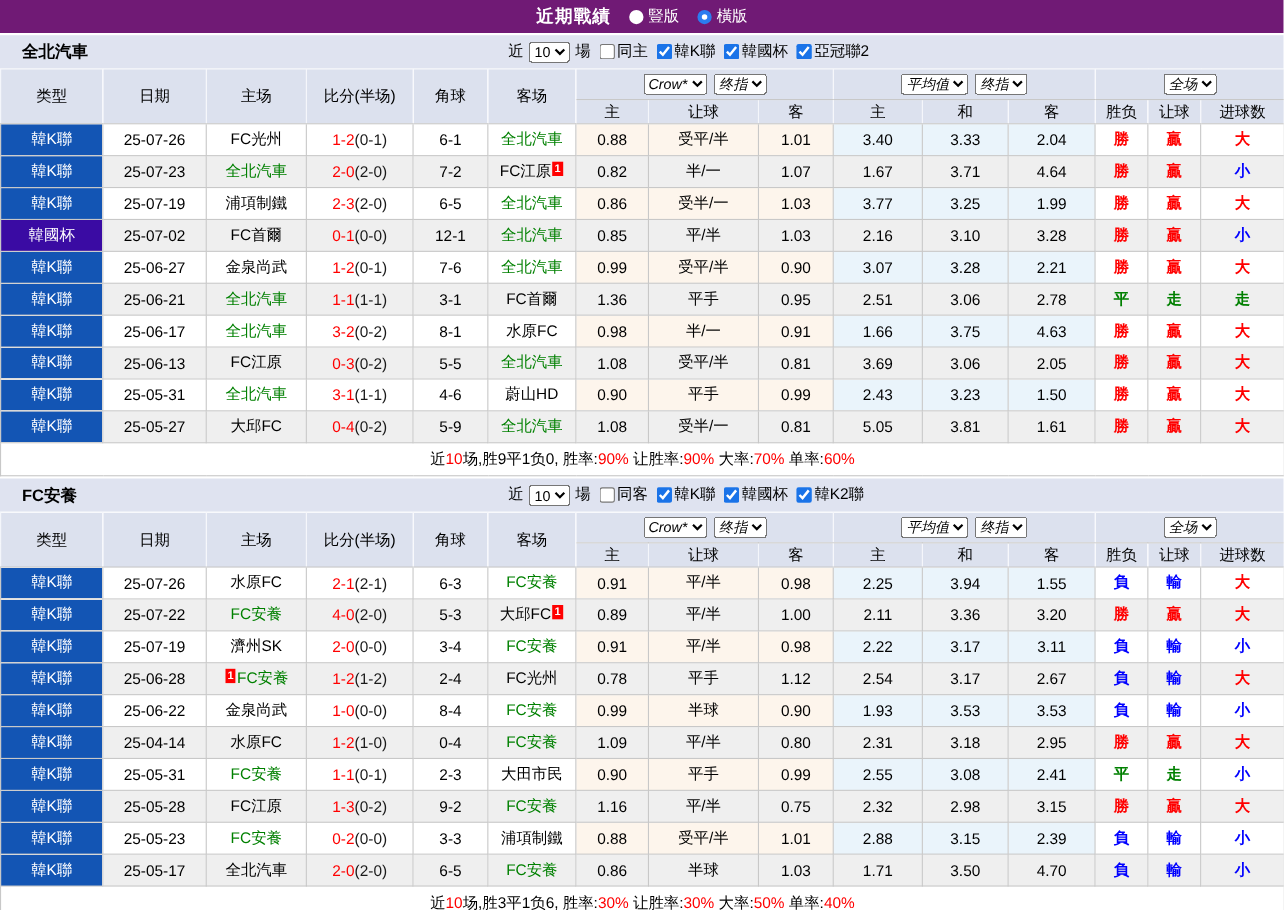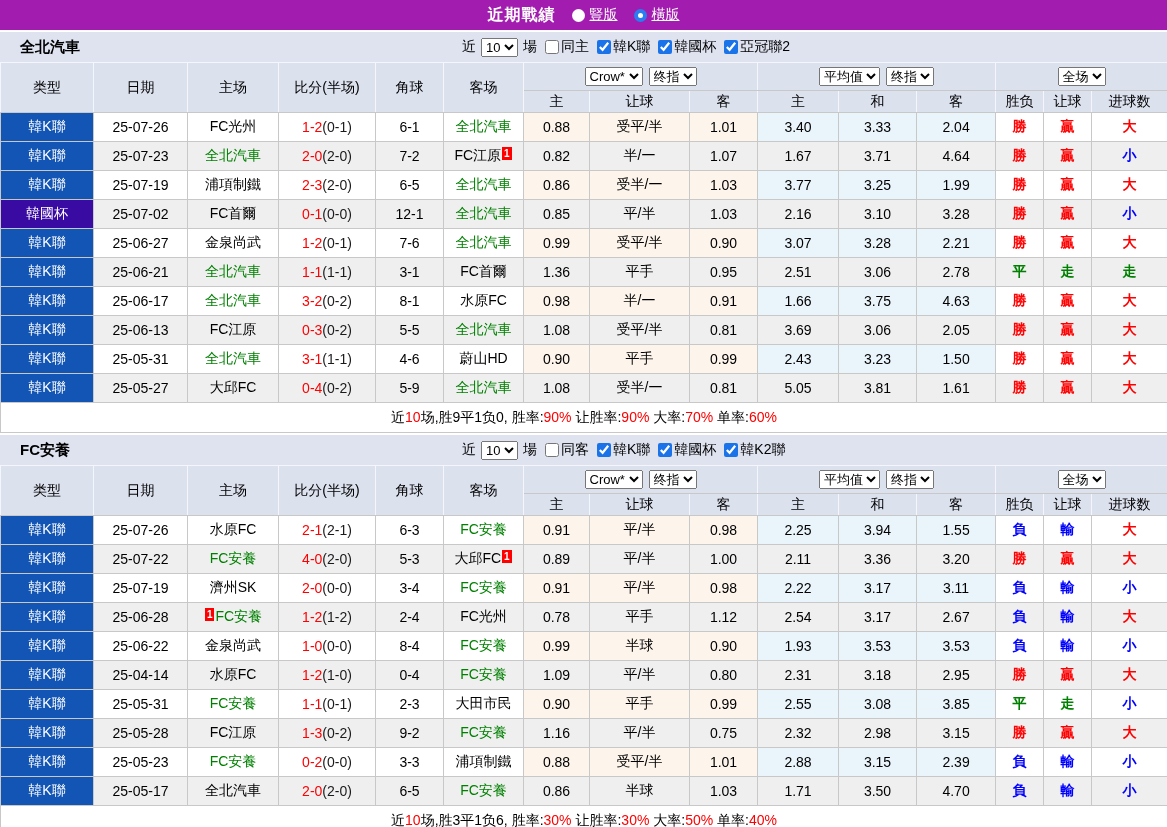--- a/index.html
+++ b/index.html
@@ -1,40 +1,40 @@
 <!DOCTYPE html>
 <html><head>
 <meta charset="utf-8">
 <style>
   html,body{margin:0;padding:0;background:#fff;}
   body{width:1167px;font-family:"Liberation Sans","DejaVu Sans",sans-serif;font-size:14px;color:#000;}
 
   
-  .titlebar{height:30px;background:#a21caf;display:flex;align-items:center;justify-content:center;gap:16px;}
+  .titlebar{height:30px;background:#701a75;display:flex;align-items:center;justify-content:center;gap:16px;}
   .titlebar .title{color:#fff;font-weight:bold;font-size:16px;letter-spacing:1px;}
   .radio-group{display:flex;align-items:center;gap:16px;}
-  .radio{display:inline-flex;align-items:center;gap:5px;color:#fff;font-size:14px;cursor:default;text-decoration:underline;}
+  .radio{display:inline-flex;align-items:center;gap:5px;color:#fff;font-size:14px;cursor:default;}
   .rdot{width:13px;height:13px;border-radius:50%;background:#fff;box-sizing:border-box;}
   .rdot.sel{border:4px solid #2b7cf0;}
 
   
   .section{margin-top:2px;}
   .teambar{position:relative;height:30px;background:#dfe3f0;display:flex;align-items:center;}
   .teamname{font-weight:bold;font-size:15px;padding-left:20px;}
   .controls{position:absolute;left:462px;top:0;height:30px;display:flex;align-items:center;font-size:14px;white-space:nowrap;}
   .controls select{margin:0 5px;font-size:13px;}
   .controls input[type=checkbox]{margin:0 2px 0 8px;accent-color:#1a73e8;width:14px;height:14px;}
   .controls .lg-cb{margin-left:6px;}
 
   table.grid{border-collapse:collapse;table-layout:fixed;width:1167px;border:1px solid #9a9a9a;}
   th,td{border:1px solid #c8c8c8;text-align:center;overflow:hidden;white-space:nowrap;padding:0;}
   thead th{background:#dce1ee;border:1px solid #f4f6fb;border-bottom:1px solid #c8c8c8;font-weight:normal;font-size:14px;}
   thead tr.selrow th{height:27px;}
   thead tr.subrow th{height:21px;}
-  thead select{font-size:13px;margin:0 3px;}
+  thead select{font-size:13px;margin:0 3px;font-style:italic;}
 
   tbody td{height:28px;font-size:14px;background:#fff;}
   tr.even td{background:#efefef;}
   td.crow{background:#fdf5ec;}
   td.avg{background:#eaf4fb;margin-top:11px;}
   td.lg{color:#fff;font-size:14px;}
   td.res{font-weight:bold;}
   .hl{color:#008000;}
   .score{color:#ff0000;}
   .half{color:#1a1a1a;}
@@ -463,21 +463,21 @@
             <td>25-05-31</td>
             <td><span class="hl">FC安養</span></td>
             <td><span class="score">1-1</span><span class="half">(0-1)</span></td>
             <td>2-3</td>
             <td><span class="">大田市民</span></td>
             <td class="crow">0.90</td>
             <td class="crow">平手</td>
             <td class="crow">0.99</td>
             <td class="avg">2.55</td>
             <td class="avg">3.08</td>
-            <td class="avg">3.85</td>
+            <td class="avg">2.41</td>
             <td class="res" style="color: rgb(0, 128, 0);">平</td>
             <td class="res" style="color: rgb(0, 128, 0);">走</td>
             <td class="res" style="color: rgb(0, 0, 255);">小</td>
           </tr>
           <tr class="even">
             <td class="lg" style="background: rgb(19, 85, 180);">韓K聯</td>
             <td>25-05-28</td>
             <td><span class="">FC江原</span></td>
             <td><span class="score">1-3</span><span class="half">(0-2)</span></td>
             <td>9-2</td>

